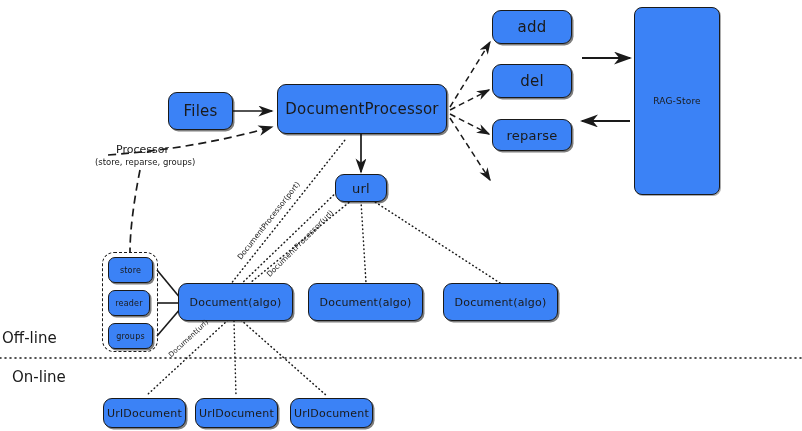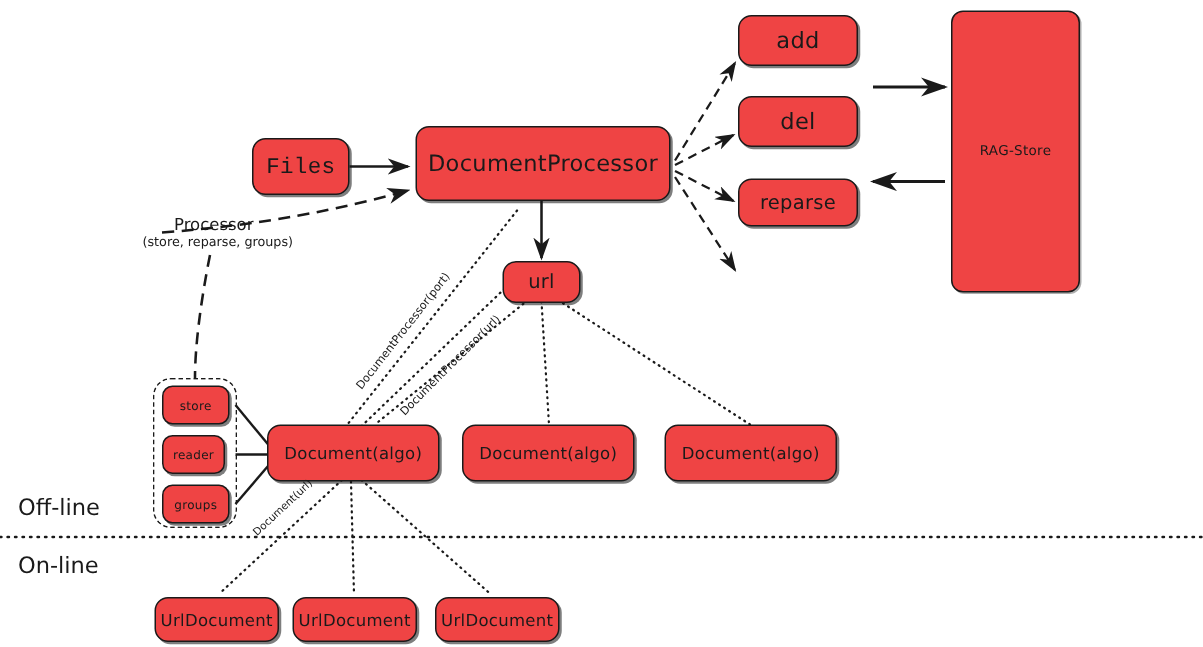--- a/index.html
+++ b/index.html
@@ -23,21 +23,21 @@
     left: 0;
     top: 0;
     width: 802px;
     height: 431px;
   }
   .node {
     position: absolute;
     box-sizing: border-box;
     border: 1.6px solid #1a1a1a;
     border-radius: 9px;
-    background: #ef4444;
+    background: #3b82f6;
     display: flex;
     align-items: center;
     justify-content: center;
     text-align: center;
     color: #1a1a1a;
     font-family: "DejaVu Sans", sans-serif;
     letter-spacing: 0.2px;
     z-index: 3;
     box-shadow: 1.5px 1.5px 0 rgba(20,20,20,0.55);
   }
@@ -168,21 +168,21 @@
       <line x1="228" y1="320" x2="146" y2="396" stroke="#1a1a1a" stroke-width="1.5" stroke-dasharray="0.6 3.4" stroke-linecap="round"></line>
     </g>
     <g>
       <line x1="234" y1="321" x2="236" y2="396" stroke="#1a1a1a" stroke-width="1.5" stroke-dasharray="0.6 3.4" stroke-linecap="round"></line>
     </g>
     <g>
       <line x1="241" y1="320" x2="327" y2="396" stroke="#1a1a1a" stroke-width="1.5" stroke-dasharray="0.6 3.4" stroke-linecap="round"></line>
     </g>
   </svg>
 
-  <div class="node title-lg" style="left:168px; top:92px; width:65px; height:38px;font-family:Liberation Mono, monospace;">
+  <div class="node title-lg" style="left:168px; top:92px; width:65px; height:38px;">
     <span>Files</span>
   </div>
 
   <div class="node title-lg" style="left:277px; top:84px; width:170px; height:50px;">
     <span>DocumentProcessor</span>
   </div>
 
   <div class="node title-md" style="left:335px; top:174px; width:52px; height:28px;">
     <span>url</span>
   </div>
@@ -255,21 +255,21 @@
   </div>
 
   <div class="edge-label" style="left:268px; top:271px; transform: rotate(-45deg);">
     <span>DocumentProcessor(url)</span>
   </div>
 
   <div class="edge-label" style="left:170px; top:352px; transform: rotate(-43deg); font-size:7px;">
     <span>Document(url)</span>
   </div>
 
-  <div class="free-label phase-label" style="left:12px; top:329px;">
+  <div class="free-label phase-label" style="left:2px; top:329px;">
     <span>Off-line</span>
   </div>
 
   <div class="free-label phase-label" style="left:12px; top:368px;">
     <span>On-line</span>
   </div>
 
 </div>
 
 </body></html>

